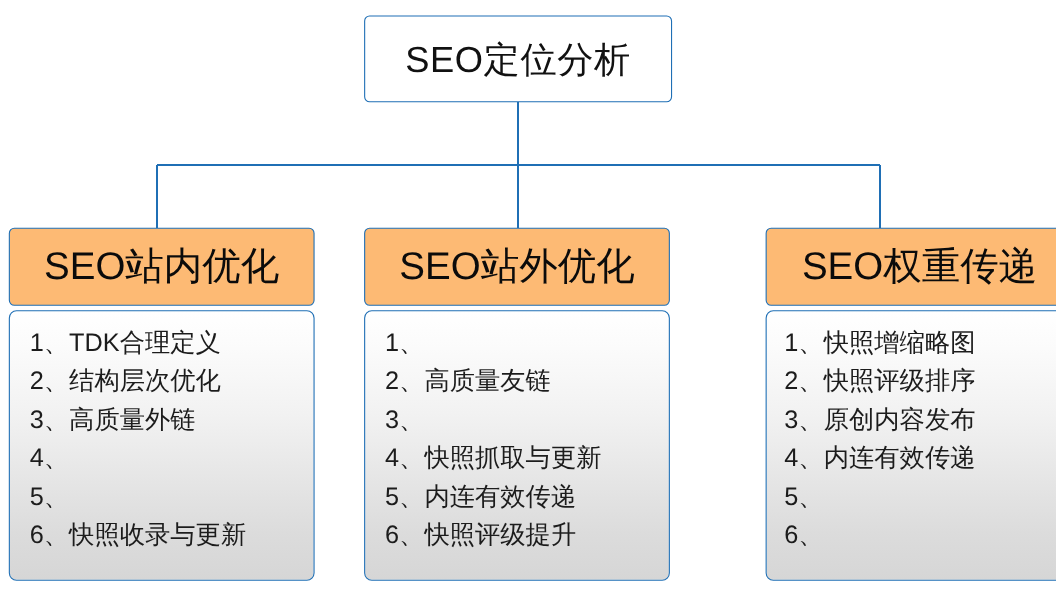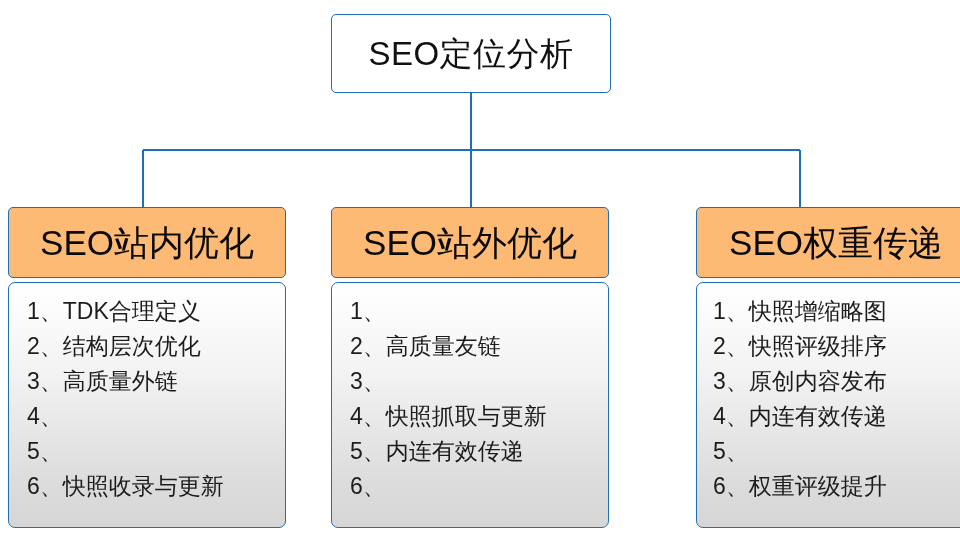--- a/index.html
+++ b/index.html
@@ -192,20 +192,21 @@
         <li class="item">
           <span class="item-num">4、</span>
           <span class="item-text">快照抓取与更新</span>
         </li>
         <li class="item">
           <span class="item-num">5、</span>
           <span class="item-text">内连有效传递</span>
         </li>
         <li class="item">
           <span class="item-num">6、</span>
+          <span class="item-text">快照评级提升</span>
         </li>
       </ul>
     </div>
   </div>
 
   <div class="column col-3">
     <div class="col-header">
       <span class="col-header-label">SEO权重传递</span>
     </div>
     <div class="col-body">
@@ -224,19 +225,18 @@
         </li>
         <li class="item">
           <span class="item-num">4、</span>
           <span class="item-text">内连有效传递</span>
         </li>
         <li class="item">
           <span class="item-num">5、</span>
         </li>
         <li class="item">
           <span class="item-num">6、</span>
-          <span class="item-text">权重评级提升</span>
         </li>
       </ul>
     </div>
   </div>
 
 </div>
 
 </body></html>

